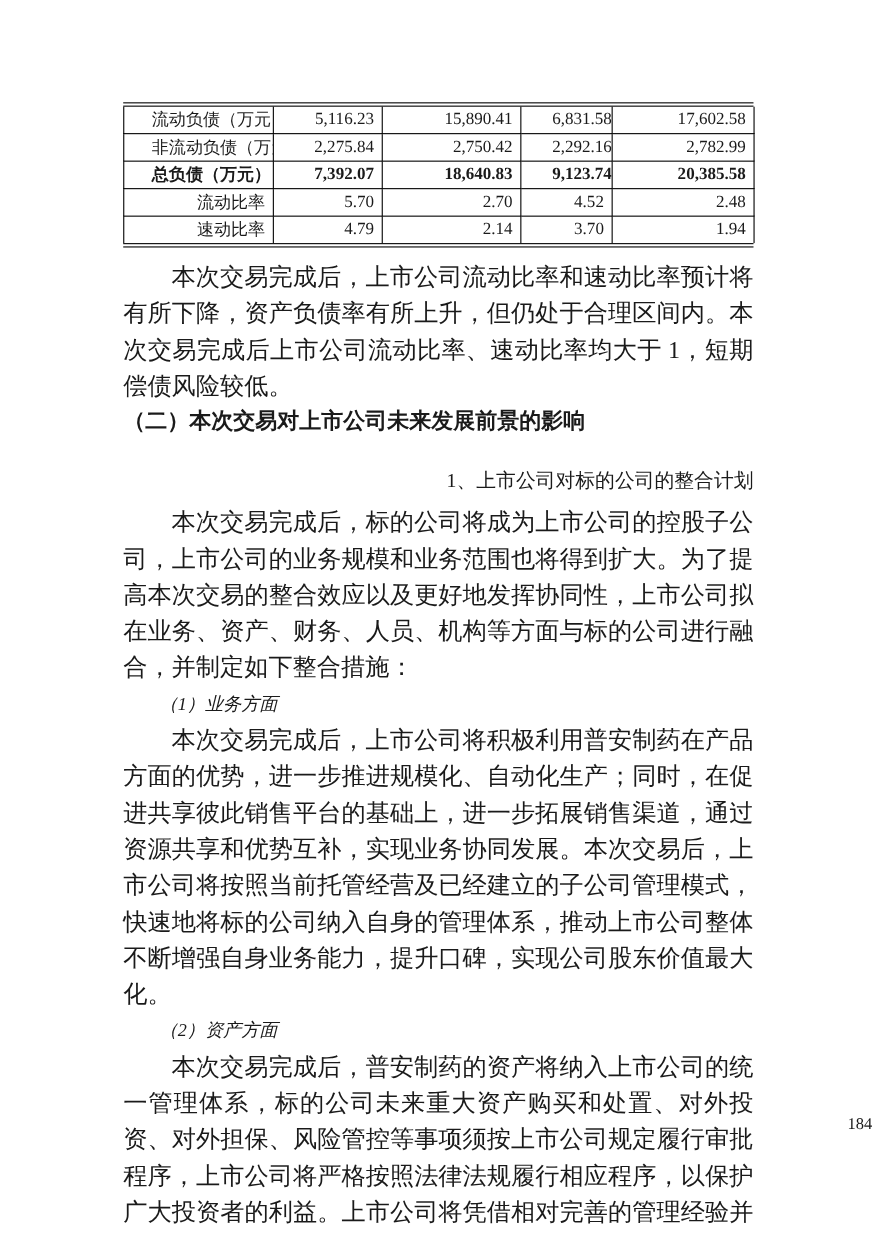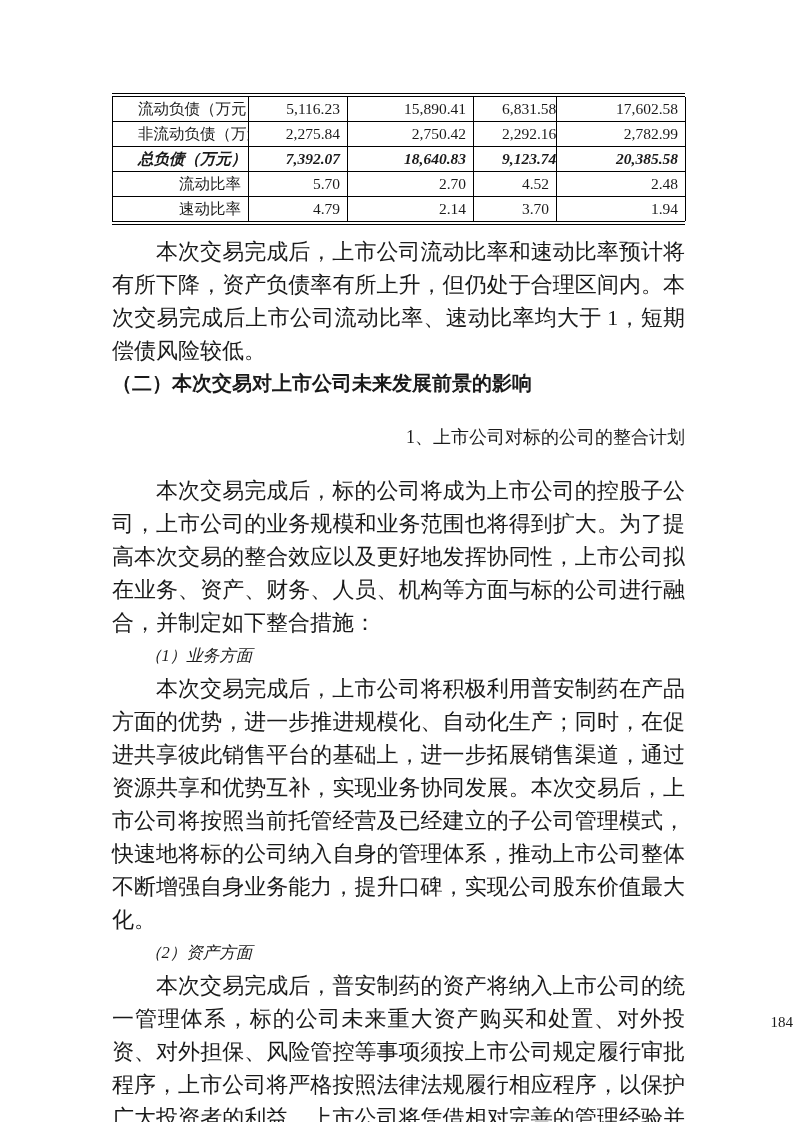--- a/index.html
+++ b/index.html
@@ -38,21 +38,21 @@
     border: 1px solid #000;
     height: 24px;
     padding: 0 7px;
     white-space: nowrap;
     overflow: hidden;
   }
   .fin-table tr:first-child td { border-top: none; }
   .fin-table tr:last-child td  { border-bottom: none; }
   .fin-table td.label-cell { text-align: right;  padding-left: 25px; }
   .fin-table td.num-cell   { text-align: right; padding-right: 7px; padding-left: 28px; }
-  .fin-table tr.bold-row td { font-weight: bold; font-style: italic; }
+  .fin-table tr.bold-row td { font-weight: bold; }
 
   
   .body-par {
     font-size: 22px;
     line-height: 33px;
     text-align: justify;
     text-indent: 2em;
     margin: 0;
   }
   .par-summary { margin-top: 10px; }
@@ -64,21 +64,21 @@
     margin: 2px 0 0 0;
   }
   .heading-3 {
     font-size: 18px;
     line-height: 26px;
     margin: 27px 0 0 0;
     padding-left: 33px;
     font-weight: normal;
     text-align: right;
   }
-  .par-integration { margin-top: 24px; }
+  .par-integration { margin-top: 8px; }
   .sub-head {
     font-size: 16.5px;
     line-height: 33px;
     text-indent: 2em;
     margin: 0;
     font-style: italic;
   }
   .page-number {
     position: absolute;
     left: 0;

